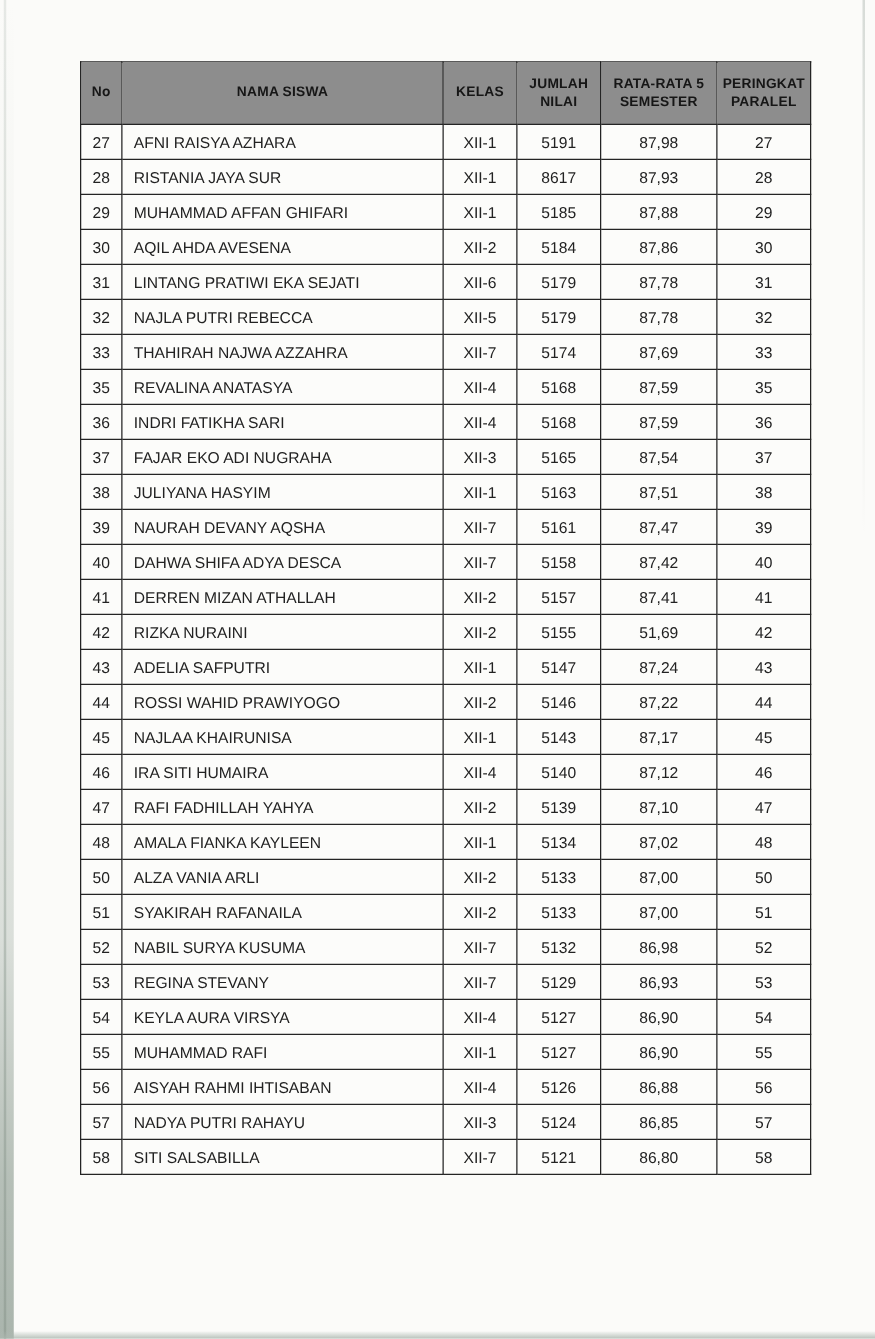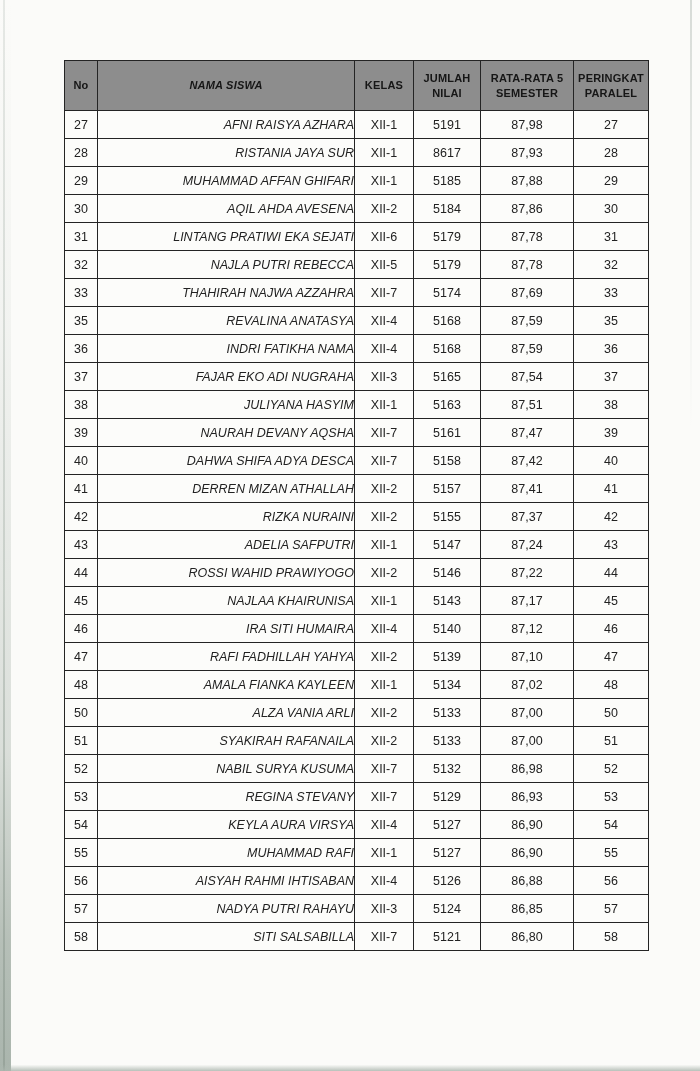--- a/index.html
+++ b/index.html
@@ -29,21 +29,21 @@
   .scan-edge-bottom {
     position: absolute; left: 0; bottom: 0; width: 100%; height: 6px;
     background: linear-gradient(to bottom, rgba(180,190,182,0.05), rgba(172,183,175,0.85));
   }
   .scan-edge-right {
     position: absolute; right: 8px; top: 0; width: 2px; height: 40%;
     background: linear-gradient(to bottom, rgba(185,193,187,0.55), rgba(185,193,187,0));
   }
 
   
-  .table-wrap { position: absolute; left: 64px; top: 60px; }
+  .table-wrap { position: absolute; left: 64px; top: 49px; }
   table {
     border-collapse: collapse;
     table-layout: fixed;
     width: 574px;
   }
   th, td {
     border: 1px solid #242424;
     vertical-align: middle;
     overflow: hidden;
   }
@@ -58,23 +58,23 @@
     color: #161616;
     padding: 0 2px;
   }
   tbody td {
     height: 28px;
     font-size: 12.5px;
     text-align: center;
     color: #222222;
     background: #fcfcfa;
   }
-  tbody td.col-nama { text-align: right; padding-left: 9px; }
+  tbody td.col-nama { text-align: left; padding-left: 9px; }
   .col-no        { width: 33px; }
-  .col-nama      { width: 257px; font-style: italic; }
+  .col-nama      { width: 257px; }
   .col-kelas     { width: 59px; }
   .col-jumlah    { width: 67px; }
   .col-rata      { width: 93px; }
   .col-peringkat { width: 75px; }
 </style>
 </head>
 <body>
 
 <div class="scan-edge-left"></div>
 <div class="scan-edge-bottom"></div>
@@ -152,21 +152,21 @@
         <tr>
           <td class="col-no">35</td>
           <td class="col-nama">REVALINA ANATASYA</td>
           <td class="col-kelas">XII-4</td>
           <td class="col-jumlah">5168</td>
           <td class="col-rata">87,59</td>
           <td class="col-peringkat">35</td>
         </tr>
         <tr>
           <td class="col-no">36</td>
-          <td class="col-nama">INDRI FATIKHA NAMA</td>
+          <td class="col-nama">INDRI FATIKHA SARI</td>
           <td class="col-kelas">XII-4</td>
           <td class="col-jumlah">5168</td>
           <td class="col-rata">87,59</td>
           <td class="col-peringkat">36</td>
         </tr>
         <tr>
           <td class="col-no">37</td>
           <td class="col-nama">FAJAR EKO ADI NUGRAHA</td>
           <td class="col-kelas">XII-3</td>
           <td class="col-jumlah">5165</td>
@@ -203,21 +203,21 @@
           <td class="col-kelas">XII-2</td>
           <td class="col-jumlah">5157</td>
           <td class="col-rata">87,41</td>
           <td class="col-peringkat">41</td>
         </tr>
         <tr>
           <td class="col-no">42</td>
           <td class="col-nama">RIZKA NURAINI</td>
           <td class="col-kelas">XII-2</td>
           <td class="col-jumlah">5155</td>
-          <td class="col-rata">87,37</td>
+          <td class="col-rata">51,69</td>
           <td class="col-peringkat">42</td>
         </tr>
         <tr>
           <td class="col-no">43</td>
           <td class="col-nama">ADELIA SAFPUTRI</td>
           <td class="col-kelas">XII-1</td>
           <td class="col-jumlah">5147</td>
           <td class="col-rata">87,24</td>
           <td class="col-peringkat">43</td>
         </tr>

